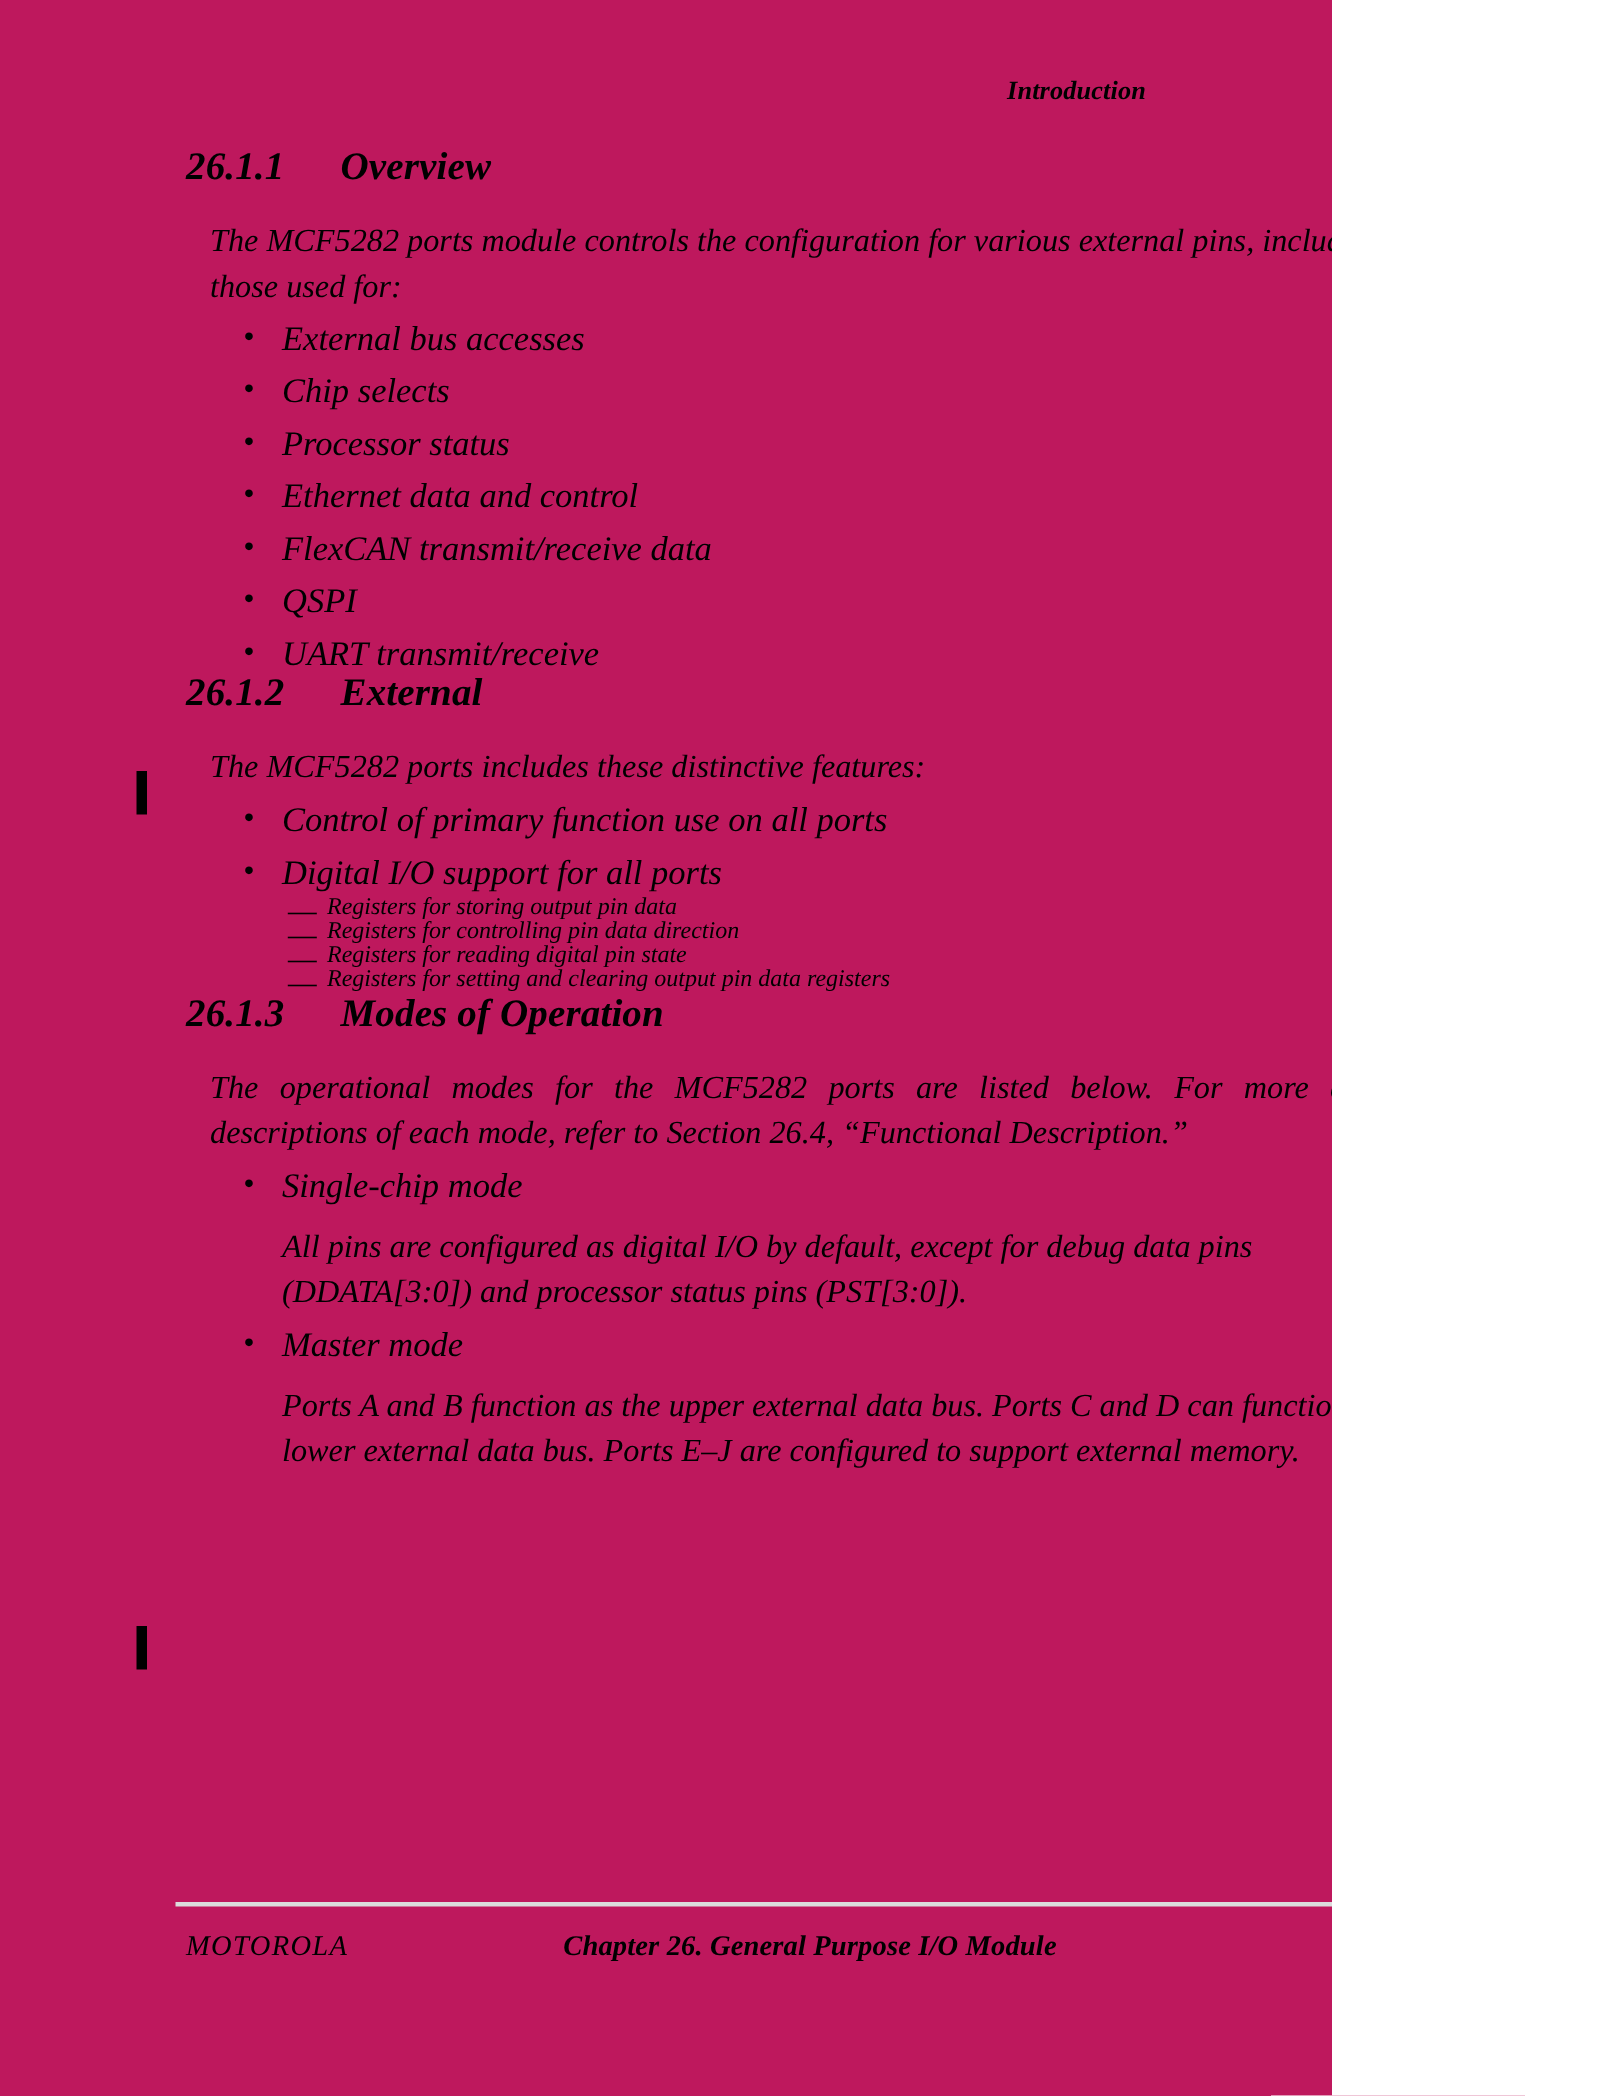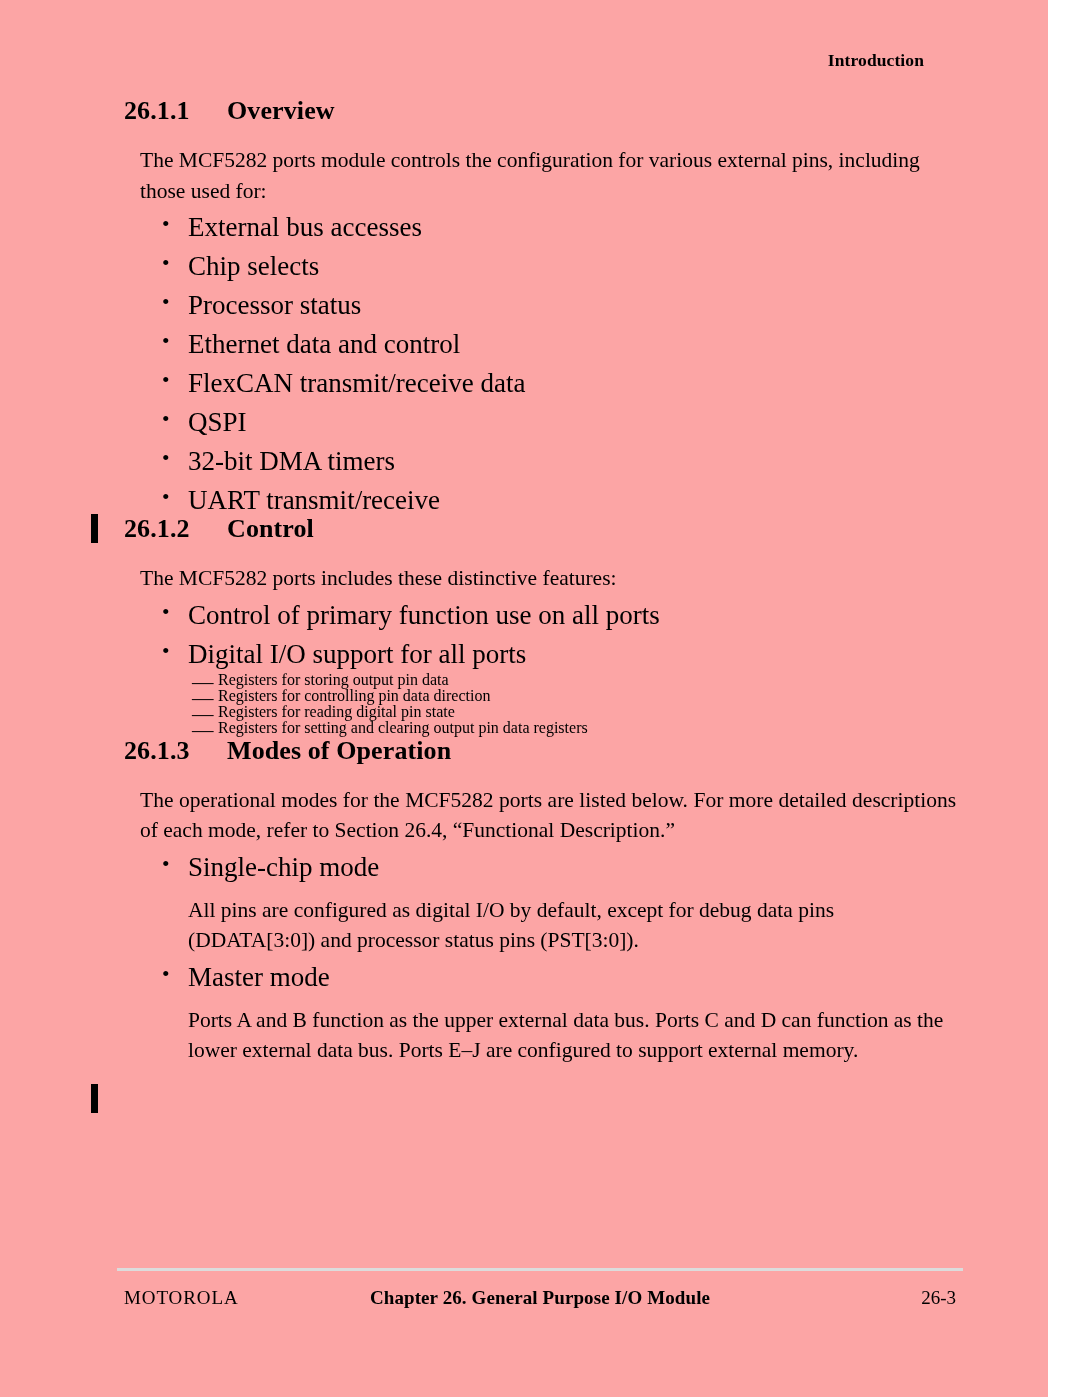--- a/index.html
+++ b/index.html
@@ -6,24 +6,25 @@
     margin: 0;
     padding: 0;
     background: #ffffff;
   }
   body {
     font-family: "Liberation Serif", "DejaVu Serif", serif;
     color: #000000;
   }
   .page {
     position: relative;
-    width: 1048px;
+    width: 888px;
     height: 1397px;
-    background: #fca5a5;
+    background: #be185d;
     overflow: hidden;
+    font-style: italic;
   }
 
   
   .running-header {
     position: absolute;
     left: 124px;
     right: 124px;
     top: 50px;
     text-align: right;
     font-weight: bold;
@@ -65,21 +66,21 @@
   }
 
   ul.bullets {
     list-style: none;
     margin: 6px 0 0 0;
     padding: 0;
   }
   ul.bullets > li {
     position: relative;
     padding-left: 64px;
-    font-size: 27px;
+    font-size: 23px;
     line-height: 1.0;
     margin-top: 12px;
   }
   ul.bullets > li:first-child { margin-top: 8px; }
   ul.bullets > li > .dot {
     position: absolute;
     left: 38px;
     top: 0;
     font-size: 21.5px;
     line-height: 1.0;
@@ -183,26 +184,25 @@
 
     <p class="body-text">The MCF5282 ports module controls the configuration for various external pins, including those used for:</p>
 
     <ul class="bullets">
       <li><span class="dot"></span><span>External bus accesses</span></li>
       <li><span class="dot"></span><span>Chip selects</span></li>
       <li><span class="dot"></span><span>Processor status</span></li>
       <li><span class="dot"></span><span>Ethernet data and control</span></li>
       <li><span class="dot"></span><span>FlexCAN transmit/receive data</span></li>
       <li><span class="dot"></span><span>QSPI</span></li>
-      <li><span class="dot"></span><span>32-bit DMA timers</span></li>
       <li><span class="dot"></span><span>UART transmit/receive</span></li>
     </ul>
 
     <h2 class="section-heading sec-2">
-      <span class="num">26.1.2</span><span>Control</span>
+      <span class="num">26.1.2</span><span>External</span>
     </h2>
 
     <p class="body-text">The MCF5282 ports includes these distinctive features:</p>
 
     <ul class="bullets">
       <li><span class="dot"></span><span>Control of primary function use on all ports</span></li>
       <li><span class="dot"></span><span>Digital I/O support for all ports</span></li>
     </ul>
 
     <ul class="dashes">

